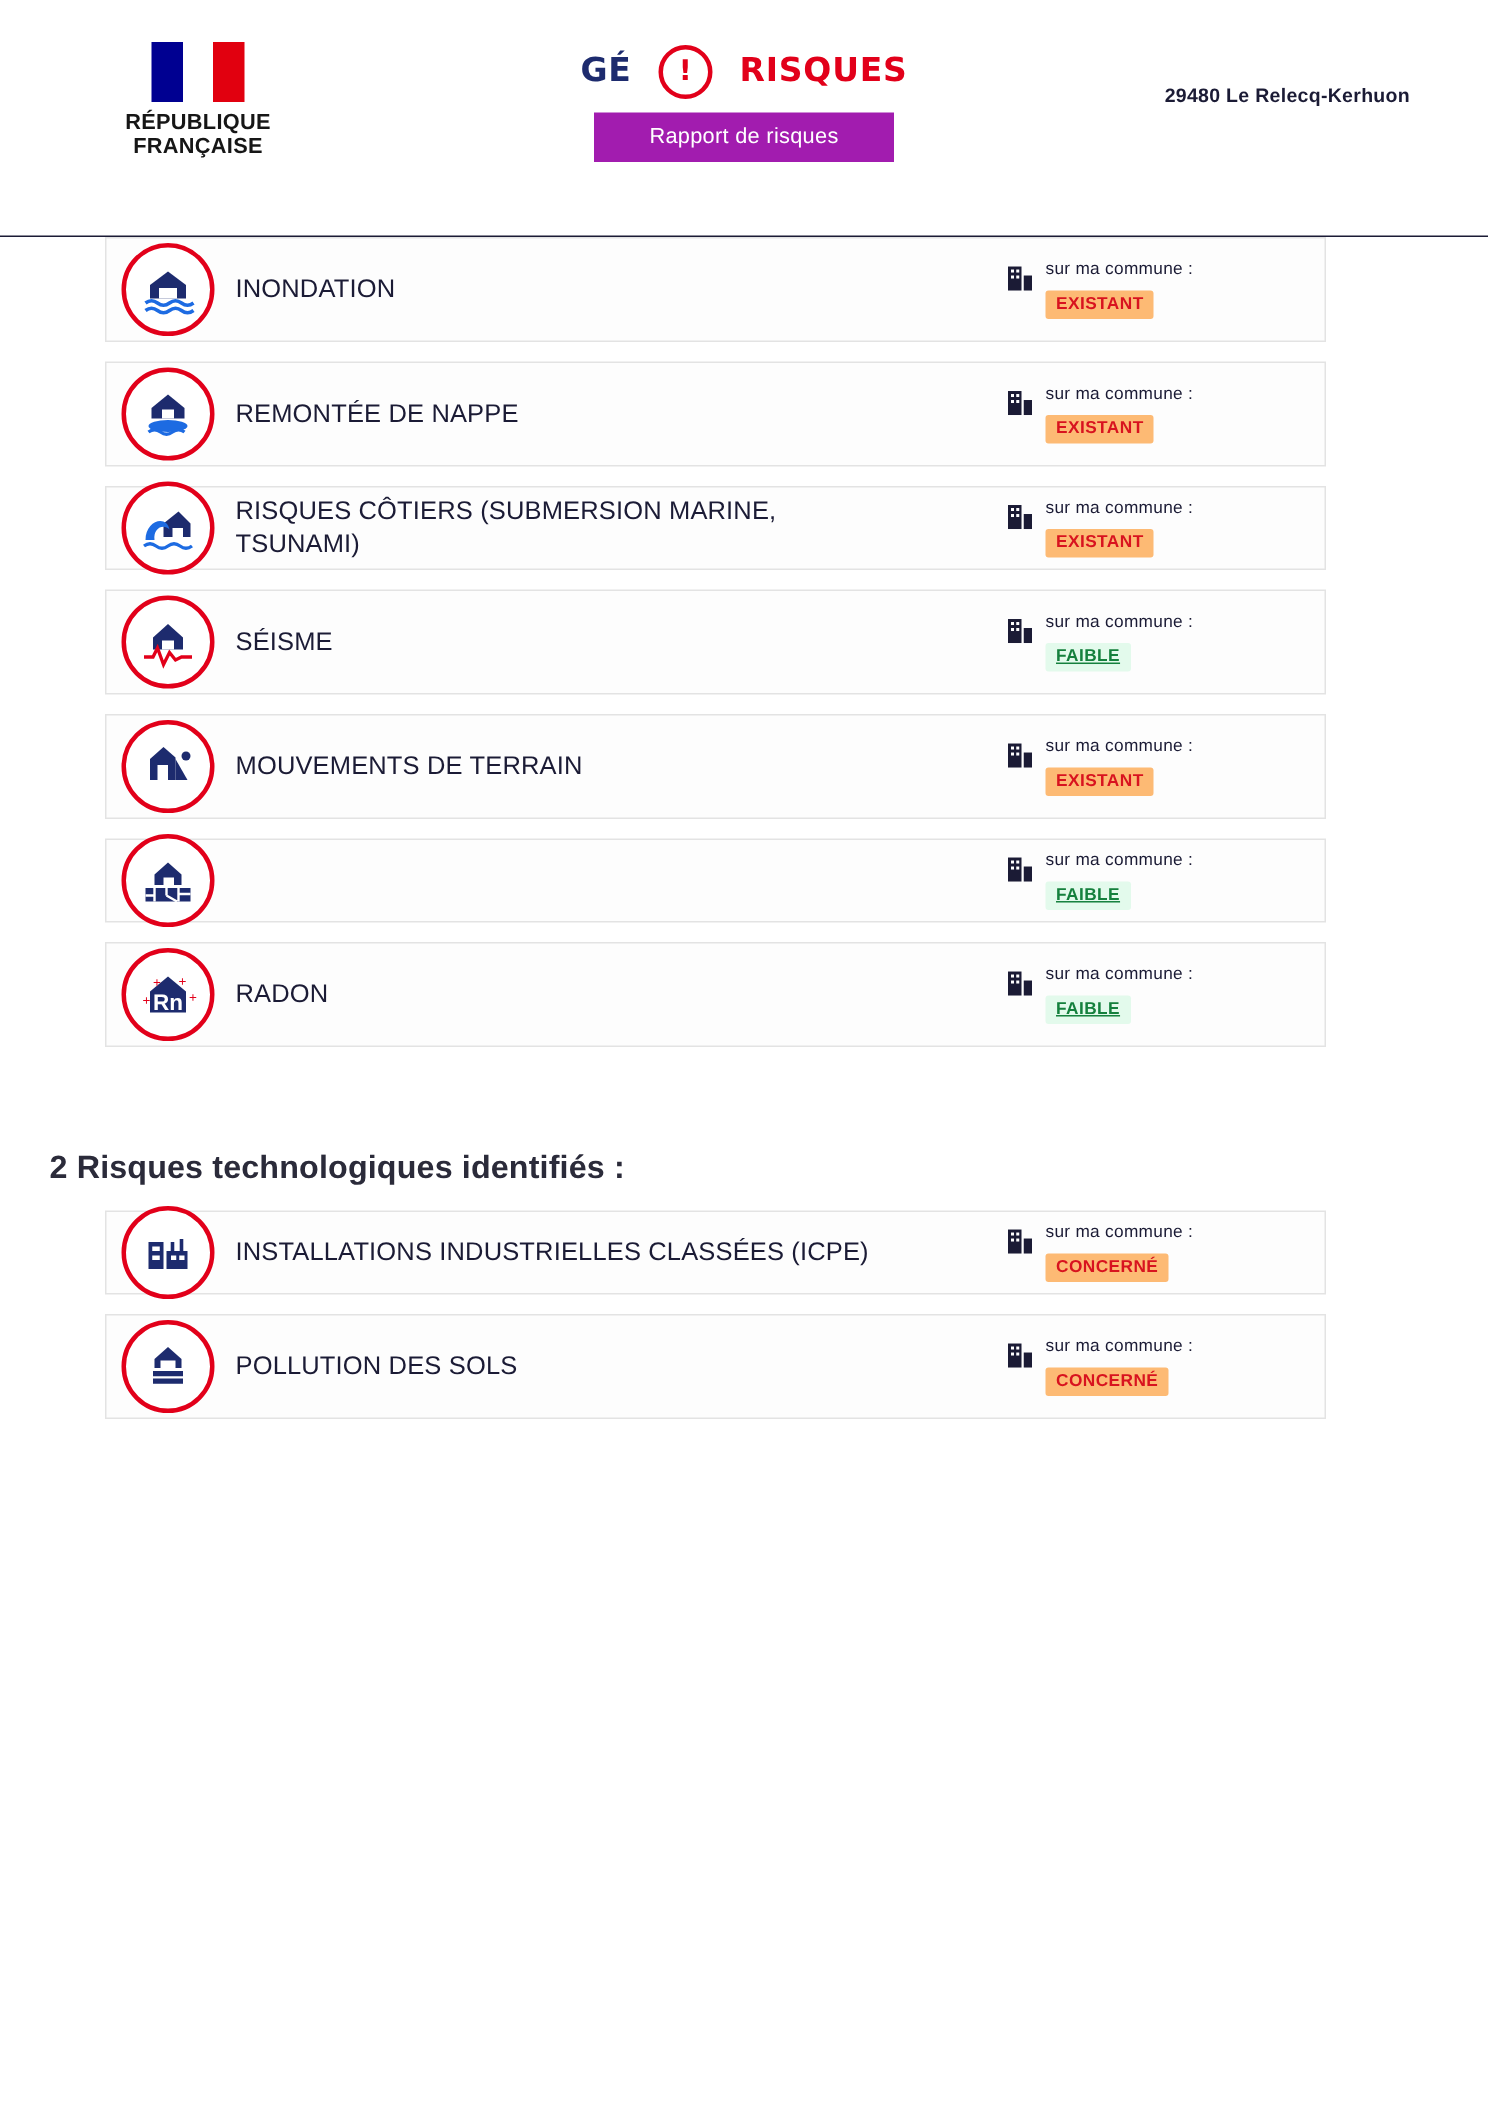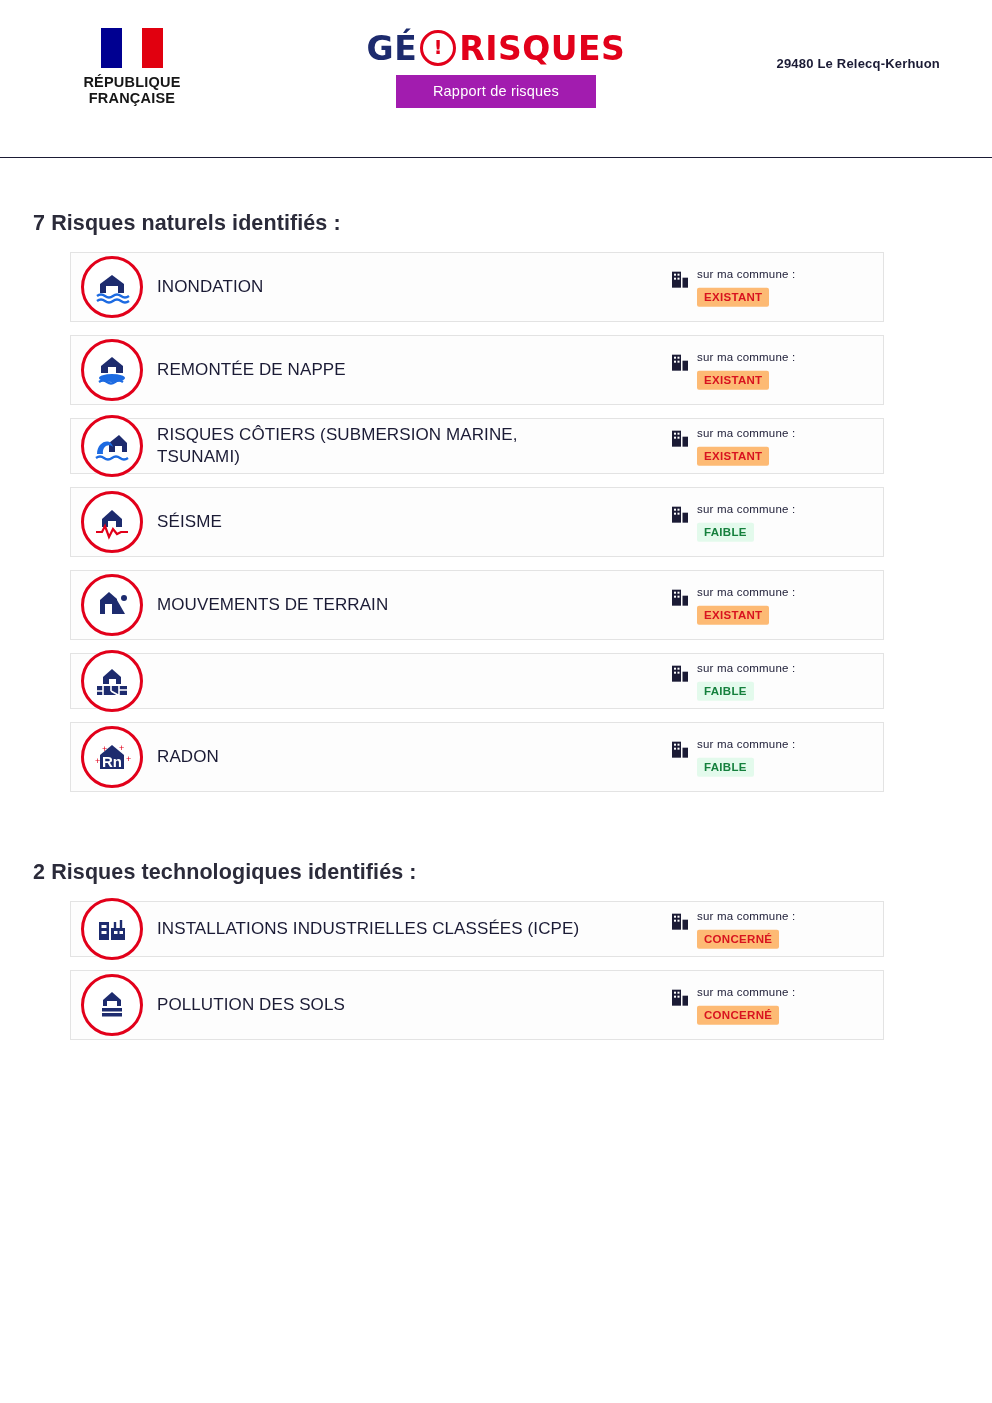--- a/index.html
+++ b/index.html
@@ -58,26 +58,26 @@
 
   .brand {
     position: absolute;
     left: 0; right: 0;
     top: 30px;
     text-align: center;
   }
   .brand-title {
     font-family: "DejaVu Sans", sans-serif;
     font-weight: bold;
-    font-size: 33px;
+    font-size: 22px;
     letter-spacing: .5px;
     line-height: 1;
     display: inline-flex;
     align-items: center;
-    gap: 1px;
+    gap: 16px;
   }
   .brand-blue { color: #1d2b6e; }
   .brand-red { color: #e2001a; }
   .brand-mark {
     display: inline-block;
     width: 30px; height: 30px;
     border: 3px solid #e2001a;
     border-radius: 50%;
     position: relative;
     margin: 0 2px;
@@ -182,21 +182,21 @@
   .status-badge {
     display: inline-block;
     margin-top: 7px;
     padding: 3px 7px 4px 7px;
     font-size: 11.5px;
     font-weight: bold;
     letter-spacing: .3px;
     border-radius: 2px;
   }
   .badge-red { background: #fdba74; color: #d8131f; }
-  .badge-green { background: #e3faec; color: #15803d; }
+  .badge-green { background: #e3faec; color: #15803d; text-decoration: underline; }
 </style>
 </head>
 <body>
 
 <div class="header">
 
   <div class="marianne">
     <div class="flag">
       <span class="b"></span>
         <span class="w"></span>
@@ -213,21 +213,20 @@
       <span class="brand-red">RISQUES</span>
     </div>
     <div class="report-badge">Rapport de risques</div>
   </div>
 
   <div class="commune">29480 Le Relecq-Kerhuon</div>
 </div>
 
 <div class="content">
 
-  <div class="section-title">7 Risques naturels identifiés :</div>
   <div class="risk-list">
 
     <div class="risk-row">
       <div class="risk-icon">
         <svg width="42" height="42" viewBox="0 0 42 42">
           <path d="M9 18 L21 9 L33 18 L33 27 L9 27 Z" fill="#1d2b6e"></path>
           <rect x="15" y="20" width="12" height="7" fill="#ffffff"></rect>
           <path d="M6 30 q4 -3 8 0 t8 0 t8 0 t8 0" stroke="#1d6be2" stroke-width="2.4" fill="none"></path>
           <path d="M6 35 q4 -3 8 0 t8 0 t8 0 t8 0" stroke="#1d6be2" stroke-width="2.4" fill="none"></path>
         </svg>

